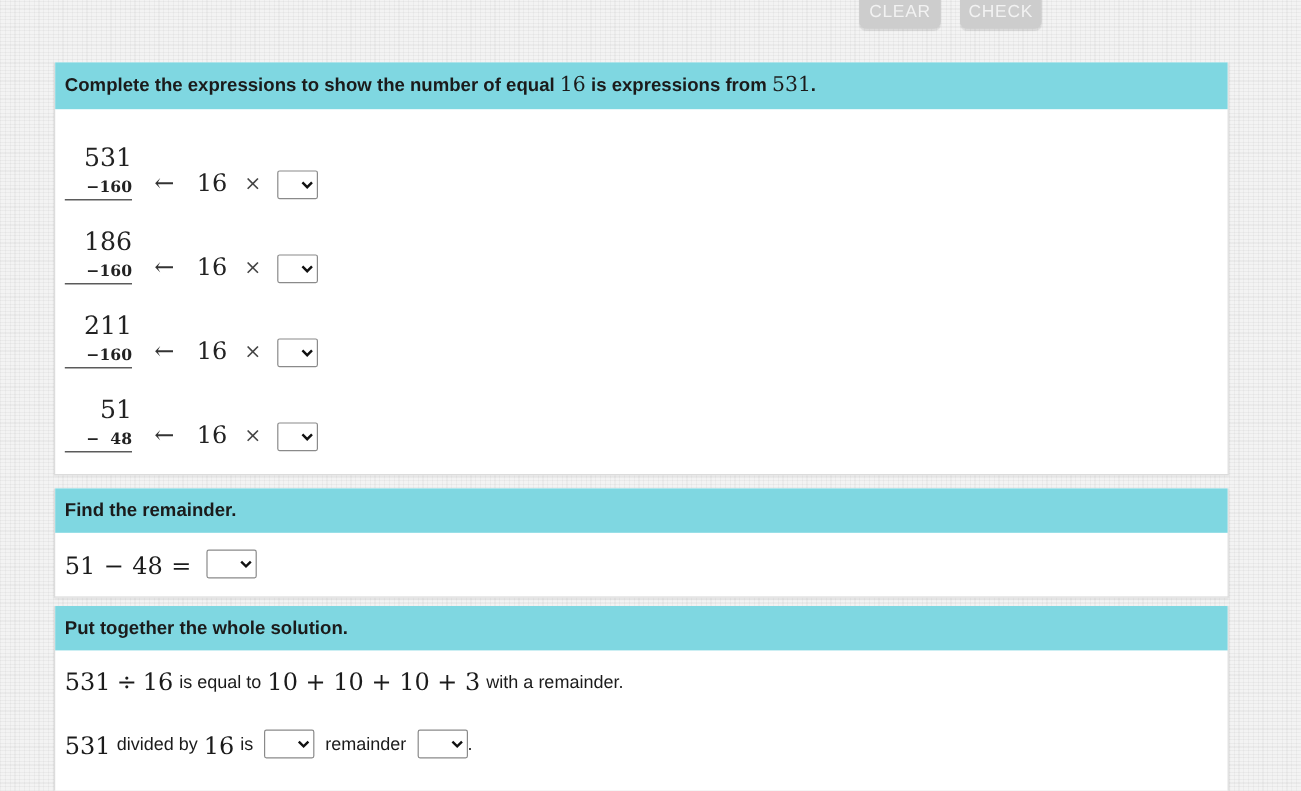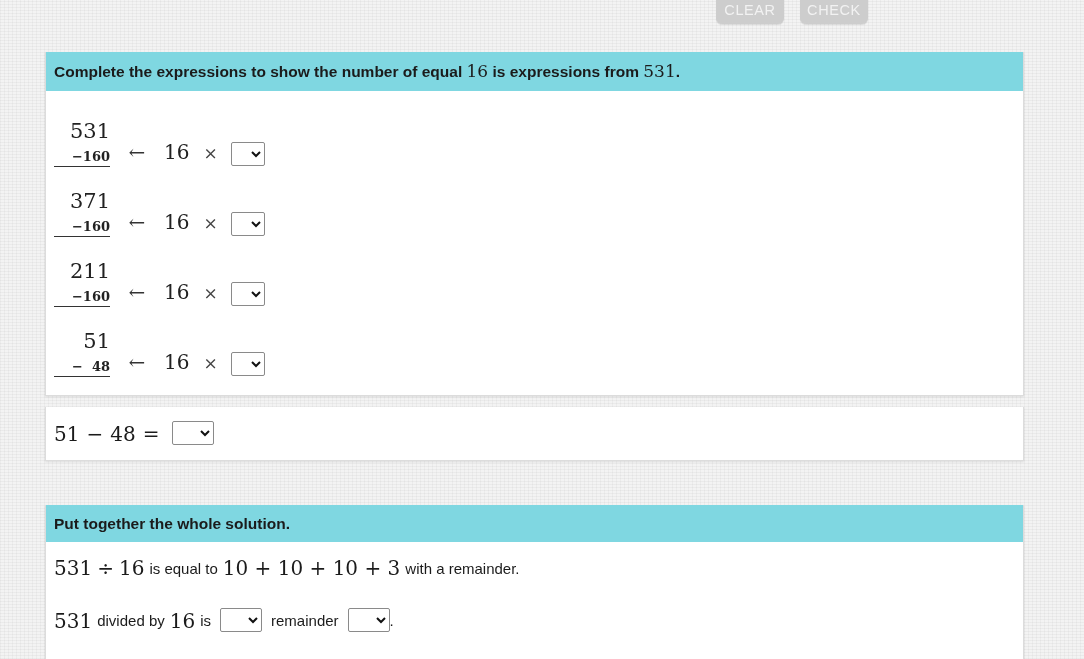--- a/index.html
+++ b/index.html
@@ -192,21 +192,21 @@
           <span class="bot">−160</span>
         </div>
         <div class="arrow">←</div>
         <div class="mult-num">16</div>
         <div class="times">×</div>
         <select class="pick"><option></option></select>
       </div>
 
       <div class="sub-row">
         <div class="stack">
-          <span class="top">371</span>
+          <span class="top">186</span>
           <span class="bot">−160</span>
         </div>
         <div class="arrow">←</div>
         <div class="mult-num">16</div>
         <div class="times">×</div>
         <select class="pick"><option></option></select>
       </div>
 
       <div class="sub-row">
         <div class="stack">
@@ -227,20 +227,21 @@
         <div class="arrow">←</div>
         <div class="mult-num">16</div>
         <div class="times">×</div>
         <select class="pick"><option></option></select>
       </div>
 
     </div>
   </div>
 
   <div class="card" id="card-remainder">
+    <div class="card-head">Find the remainder.</div>
     <div class="card-body">
       <div class="eqline">
         <span>51</span>
         <span class="sp"></span>
         <span>−</span>
         <span class="sp"></span>
         <span>48</span>
         <span class="sp"></span>
         <span>=</span>
         <select class="pick wide"><option></option></select>

